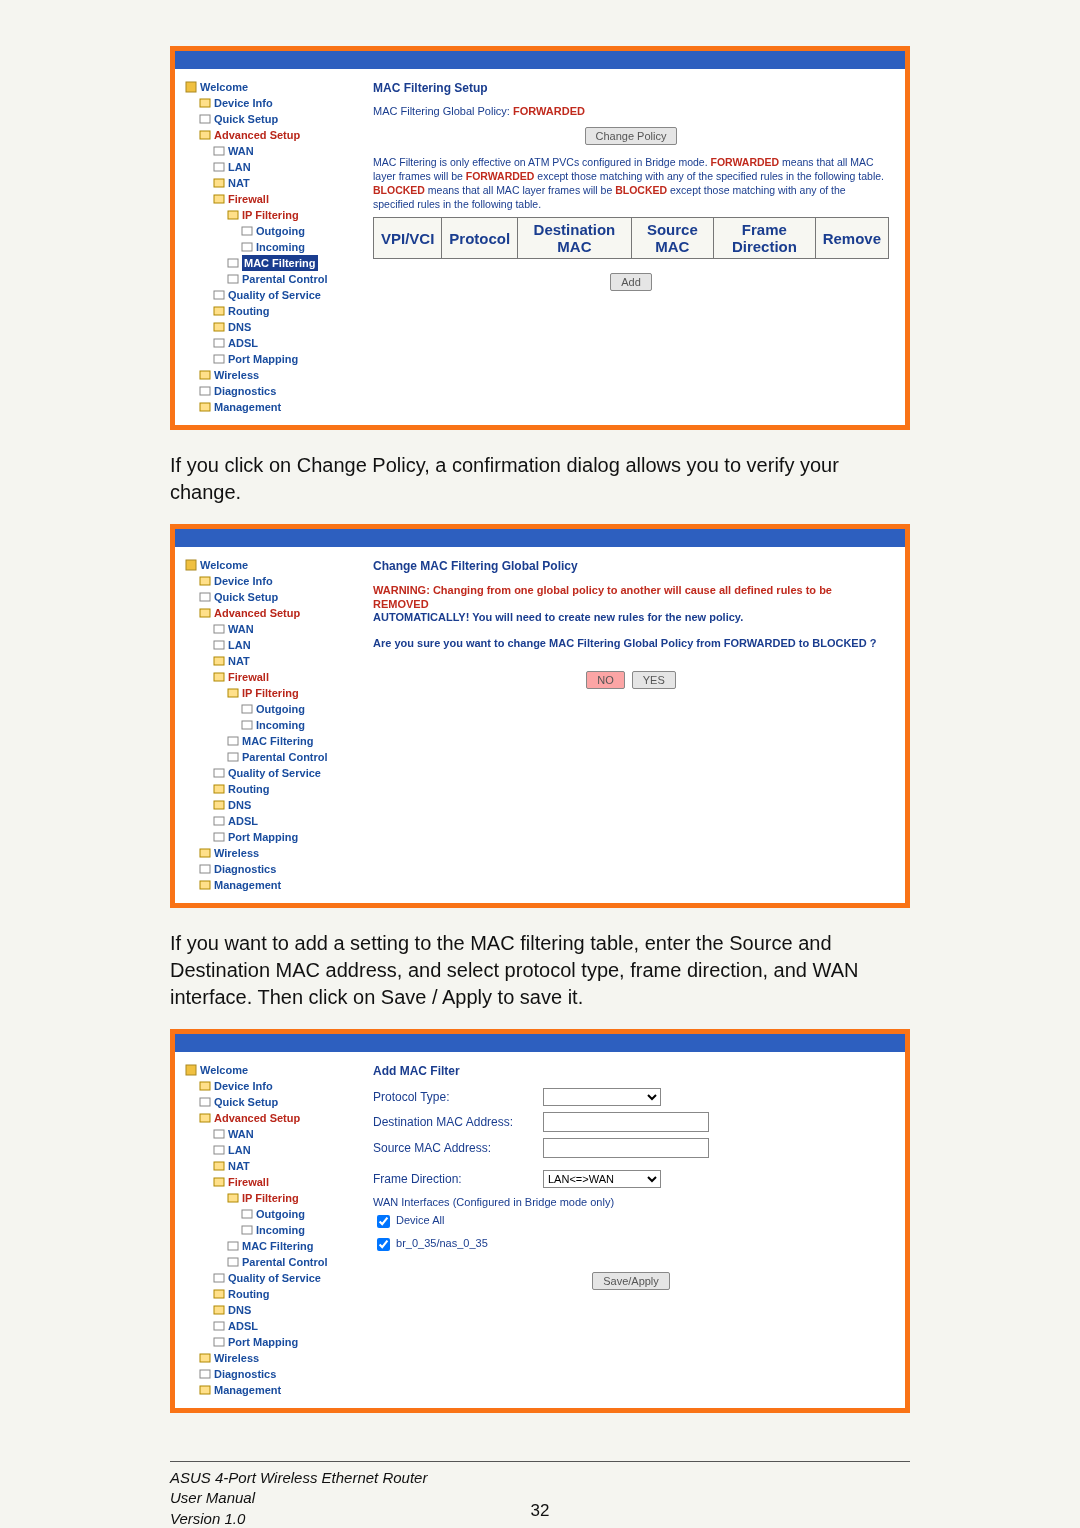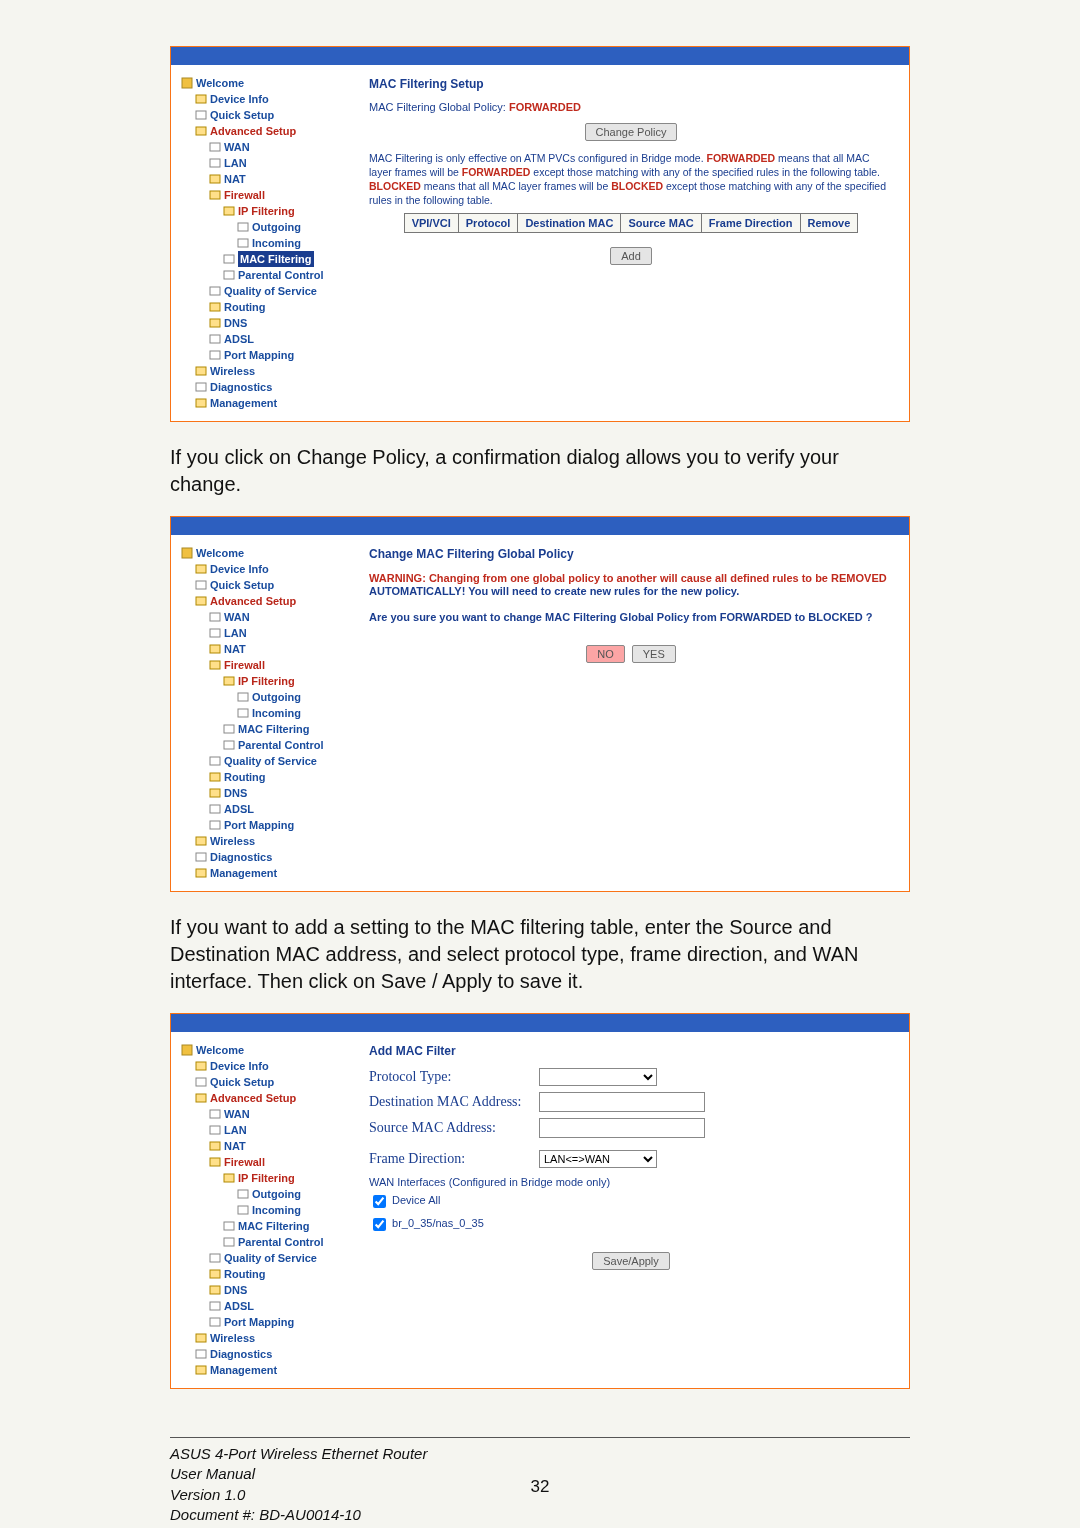--- a/index.html
+++ b/index.html
@@ -13,21 +13,21 @@
     min-height: 1528px;
     margin: 0 auto;
     background: #f5f5f0;
     padding: 46px 0 40px 0;
     box-sizing: border-box;
   }
   .content {
     padding: 0 170px 0 170px;
   }
   .shot-wrap {
-    border: 1px solid #f97316;
+    border: 5px solid #f97316;
     background: #fff;
     overflow: hidden;
   }
   .bluebar {
     height: 18px;
     background: linear-gradient(#2d5fbf, #2d5fbf);
   }
   .shot-body {
     display: flex;
     min-height: 200px;
@@ -84,21 +84,21 @@
   .para1 .fw { color:#c02a1d; font-weight:bold; }
   .tbl {
     border-collapse: collapse;
     margin: 6px auto 0 auto;
   }
   .tbl th {
     border:1px solid #777;
     background:#f7f7f2;
     color:#1a3d8f;
     font-weight:bold;
-    font-size:11px;
+    font-size:15px;
     padding:3px 7px;
   }
   .center { text-align:center; }
   .bodytext {
     font-size: 20px;
     font-family: Arial, Helvetica, sans-serif;
     color:#111;
     line-height: 1.35;
     margin: 22px 0 18px 0;
   }
@@ -107,21 +107,21 @@
   }
   .warn {
     color:#c02a1d;
     font-weight:bold;
     font-size:11px;
     line-height:14px;
   }
   .auto { color:#1a3d8f; font-weight:bold; }
   .q { color:#1a3d8f; font-weight:bold; font-size:11px; margin-top:14px; }
   .frm-row { margin:6px 0; display:flex; align-items:center; }
-  .frm-row label { color:#1a3d8f; width:170px; font-size:14px;font-family:Liberation Serif, serif; }
+  .frm-row label { color:#1a3d8f; width:170px; font-size:12px; }
   .frm-row input[type=text] { width:160px; height:16px; border:1px solid #888; font-size:11px; }
   .frm-row select { width:118px; height:18px; border:1px solid #888; font-size:11px; background:#fff; }
   .sub { color:#1a3d8f; font-size:11px; margin-top:8px; }
   .chk-row { margin:4px 0 2px 0; color:#1a3d8f; font-size:11px; }
   .chk-row input { vertical-align:middle; }
 
   .footer-hr {
     border:none;
     border-top:1px solid #555;
     margin: 48px 170px 6px 170px;

